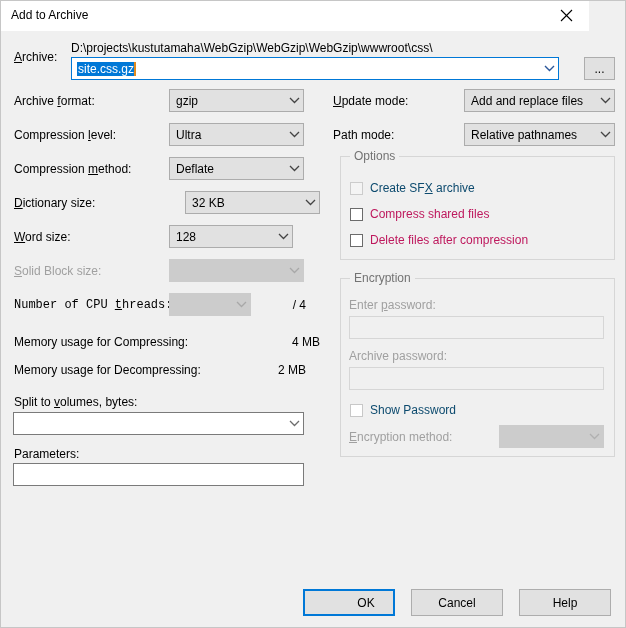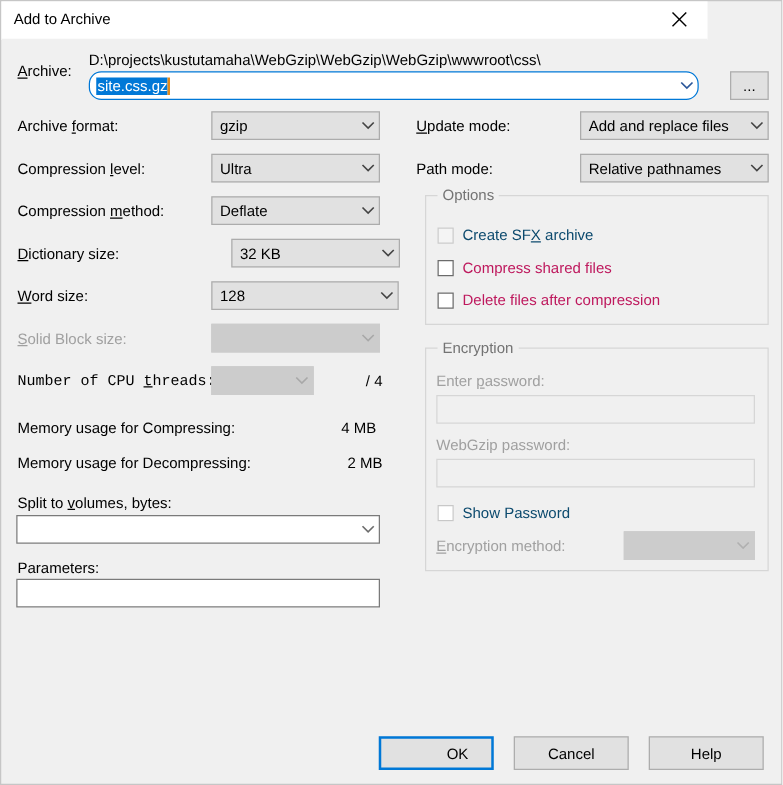--- a/index.html
+++ b/index.html
@@ -19,25 +19,24 @@
     height: 628px;
     box-sizing: border-box;
     background: #f0f0f0;
     border: 1px solid #c6c6c6;
     overflow: hidden;
   }
   
   .titlebar {
     position: absolute;
     left: 0; top: 0;
-    width: 524px;
+    width: 588px;
     height: 30px;
     background: #ffffff;
     border-bottom: 1px solid #f0f0f0;
-    padding-left: 41px;
   }
   .title-text {
     position: absolute;
     left: 10px;
     top: 7px;
     font-size: 12px;
     color: #000000;
   }
   .close-btn {
     position: absolute;
@@ -215,21 +214,21 @@
           <line x1="1" y1="1" x2="12" y2="12" stroke="#000" stroke-width="1.1"></line>
           <line x1="12" y1="1" x2="1" y2="12" stroke="#000" stroke-width="1.1"></line>
         </svg>
       </span>
     </div>
   </div>
 
   <div class="lbl" style="left:13px; top:49px;"><u>A</u>rchive:</div>
   <div class="lbl" style="left:70px; top:40px;">D:\projects\kustutamaha\WebGzip\WebGzip\WebGzip\wwwroot\css\</div>
 
-  <div class="combo focused" style="left:70px; top:56px; width:488px;border-radius:10px;">
+  <div class="combo focused" style="left:70px; top:56px; width:488px;">
     <div class="ctext" style="padding-left:0;">
       <span class="sel">site.css.gz</span>
     </div>
     <div class="chev">
       <svg width="11" height="7" viewBox="0 0 11 7">
           <polyline points="1,1 5.5,5.5 10,1" fill="none" stroke="#2b579a" stroke-width="1.4"></polyline>
         </svg>
     </div>
   </div>
 
@@ -272,21 +271,21 @@
 
   <div class="combo" style="left:184px; top:190px; width:135px;">
     <div class="ctext">32 KB</div>
     <div class="chev">
       <svg width="11" height="7" viewBox="0 0 11 7">
           <polyline points="1,1 5.5,5.5 10,1" fill="none" stroke="#444" stroke-width="1.3"></polyline>
         </svg>
     </div>
   </div>
 
-  <div class="combo" style="left:168px; top:224px; width:150px;gap:44px;">
+  <div class="combo" style="left:168px; top:224px; width:124px;gap:44px;">
     <div class="ctext">128</div>
     <div class="chev">
       <svg width="11" height="7" viewBox="0 0 11 7">
           <polyline points="1,1 5.5,5.5 10,1" fill="none" stroke="#444" stroke-width="1.3"></polyline>
         </svg>
     </div>
   </div>
 
   <div class="combo disabled" style="left:168px; top:258px; width:135px;">
     <div class="ctext"></div>
@@ -302,21 +301,21 @@
     <div class="chev">
       <svg width="11" height="7" viewBox="0 0 11 7">
           <polyline points="1,1 5.5,5.5 10,1" fill="none" stroke="#a8a8a8" stroke-width="1.3"></polyline>
         </svg>
     </div>
   </div>
 
   <div class="val-right" style="left:245px; top:297px; width:60px;">/ 4</div>
 
   <div class="lbl" style="left:13px; top:334px;">Memory usage for Compressing:</div>
-  <div class="val-right" style="left:200px; top:334px; width:100px;text-align:right;">4 MB</div>
+  <div class="val-right" style="left:219px; top:334px; width:100px;text-align:right;">4 MB</div>
 
   <div class="lbl" style="left:13px; top:362px;">Memory usage for Decompressing:</div>
   <div class="val-right" style="left:205px; top:362px; width:100px;">2 MB</div>
 
   <div class="lbl" style="left:13px; top:394px;">Split to <u>v</u>olumes, bytes:</div>
   <div class="combo editable" style="left:12px; top:411px; width:291px;">
     <div class="ctext" placeholder=""></div>
     <div class="chev">
       <svg width="11" height="7" viewBox="0 0 11 7">
           <polyline points="1,1 5.5,5.5 10,1" fill="none" stroke="#6d6d6d" stroke-width="1.3"></polyline>
@@ -370,21 +369,21 @@
 
   <div class="group" style="left:339px; top:277px; width:275px; height:179px;">
     <div class="group-title">Encryption</div>
   </div>
 
   <div class="lbl dis" style="left:348px; top:297px;">Enter <u>p</u>assword:</div>
   <div class="textbox disabled" style="left:348px; top:315px; width:255px;">
     <span style="padding-left:5px;"></span>
   </div>
 
-  <div class="lbl dis" style="left:348px; top:348px;">WebGzip password:</div>
+  <div class="lbl dis" style="left:348px; top:348px;">Archive password:</div>
   <div class="textbox disabled" style="left:348px; top:366px; width:255px;">
     <span style="padding-left:5px;"></span>
   </div>
 
   <div class="check dis" style="left:349px; top:402px;">
     <span class="box" style="background:#ffffff; border:1px solid #c8c8c8;"></span>
     <span class="ctxt">Show Password</span>
   </div>
 
   <div class="lbl dis" style="left:348px; top:429px;"><u>E</u>ncryption method:</div>

